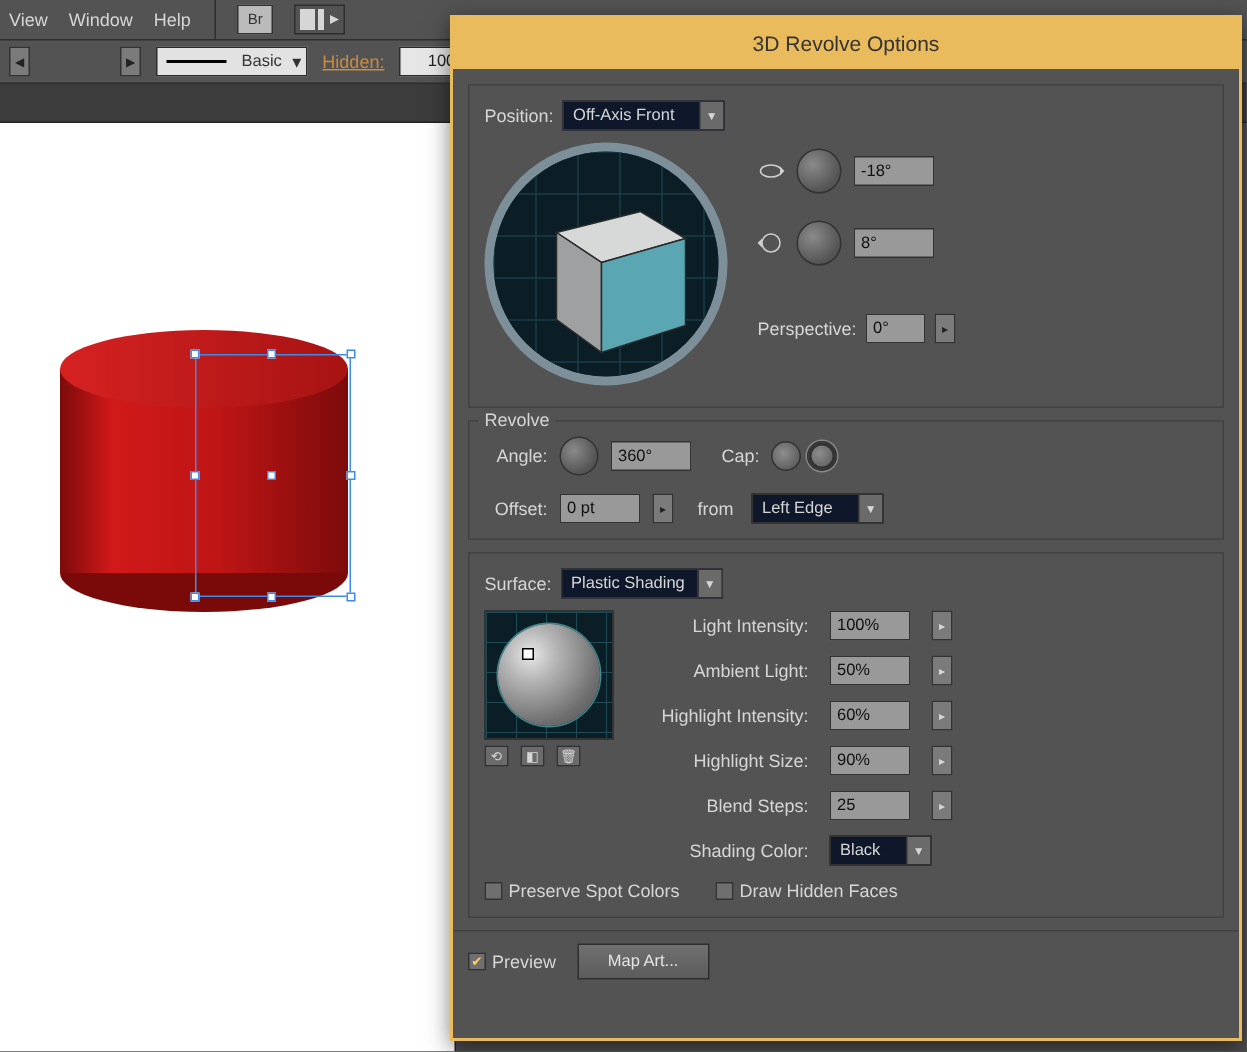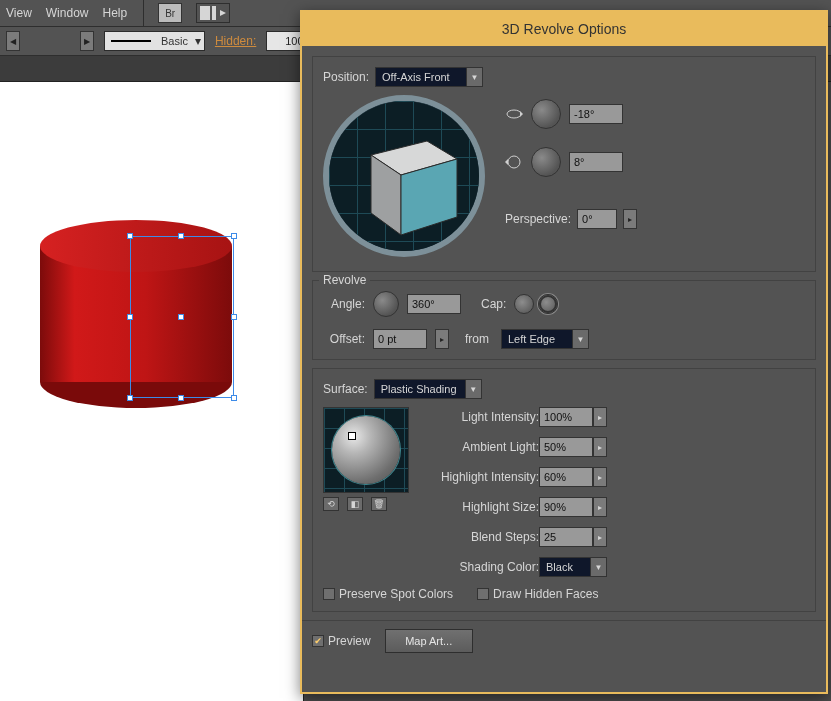--- a/index.html
+++ b/index.html
@@ -67,21 +67,21 @@
   
   .light-area{ display:flex; gap:16px; }
   .light-preview{ width:86px; height:86px; background:#0c1e25; border:1px solid #333; position:relative;}
   .light-preview .grid { position:absolute; inset:0; background-image:linear-gradient(#1e4a56 1px,transparent 1px),linear-gradient(90deg,#1e4a56 1px,transparent 1px); background-size:20px 20px;}
   .light-preview .sphere{ position:absolute; inset:8px; border-radius:50%; background:radial-gradient(circle at 32% 30%, #e8e8e8 0%, #b7b7b7 25%, #6e6e6e 70%, #4c4c4c 100%); box-shadow:0 0 0 1px #3e878f;}
   .light-preview .lightpt{ position:absolute; top:24px; left:24px; width:8px; height:8px; background:#fff; border:1px solid #000;}
   .light-ctrls{ display:flex; gap:8px; margin-top:4px;}
   .mini-ic{ width:16px; height:14px; border:1px solid #333; background:#6b6b6b; font-size:9px; display:flex; align-items:center; justify-content:center;}
 
   .params{ display:flex; flex-direction:column; gap:10px;}
-  .param-row{ display:flex; align-items:center; gap:0;}
+  .param-row{ display:flex; align-items:center; gap:14px;}
   .param-row .plabel{ width:114px; text-align:right;}
   .param-row .spin{ width:14px; height:20px; background:#7b7b7b; border:1px solid #333; display:flex; align-items:center; justify-content:center; font-size:8px;}
 
   .check{ width:12px; height:12px; border:1px solid #333; background:#6f6f6f; display:inline-flex; align-items:center; justify-content:center; margin-right:4px; font-size:9px; color:#ffcf6b;}
 
   
   .dlg-footer{ border-top:1px solid #424242; height:40px; display:flex; align-items:center; justify-content:space-between; padding:0 10px; gap:8px;}
   .footer-left{ display:flex; align-items:center; gap:4px;}
   .btn{ min-width:88px; height:24px; background:linear-gradient(#707070,#5c5c5c); border:1px solid #2e2e2e; color:#e5e5e5; display:flex; align-items:center; justify-content:center; font-size:11px;}
   .footer-right{display:flex; gap:10px;}

